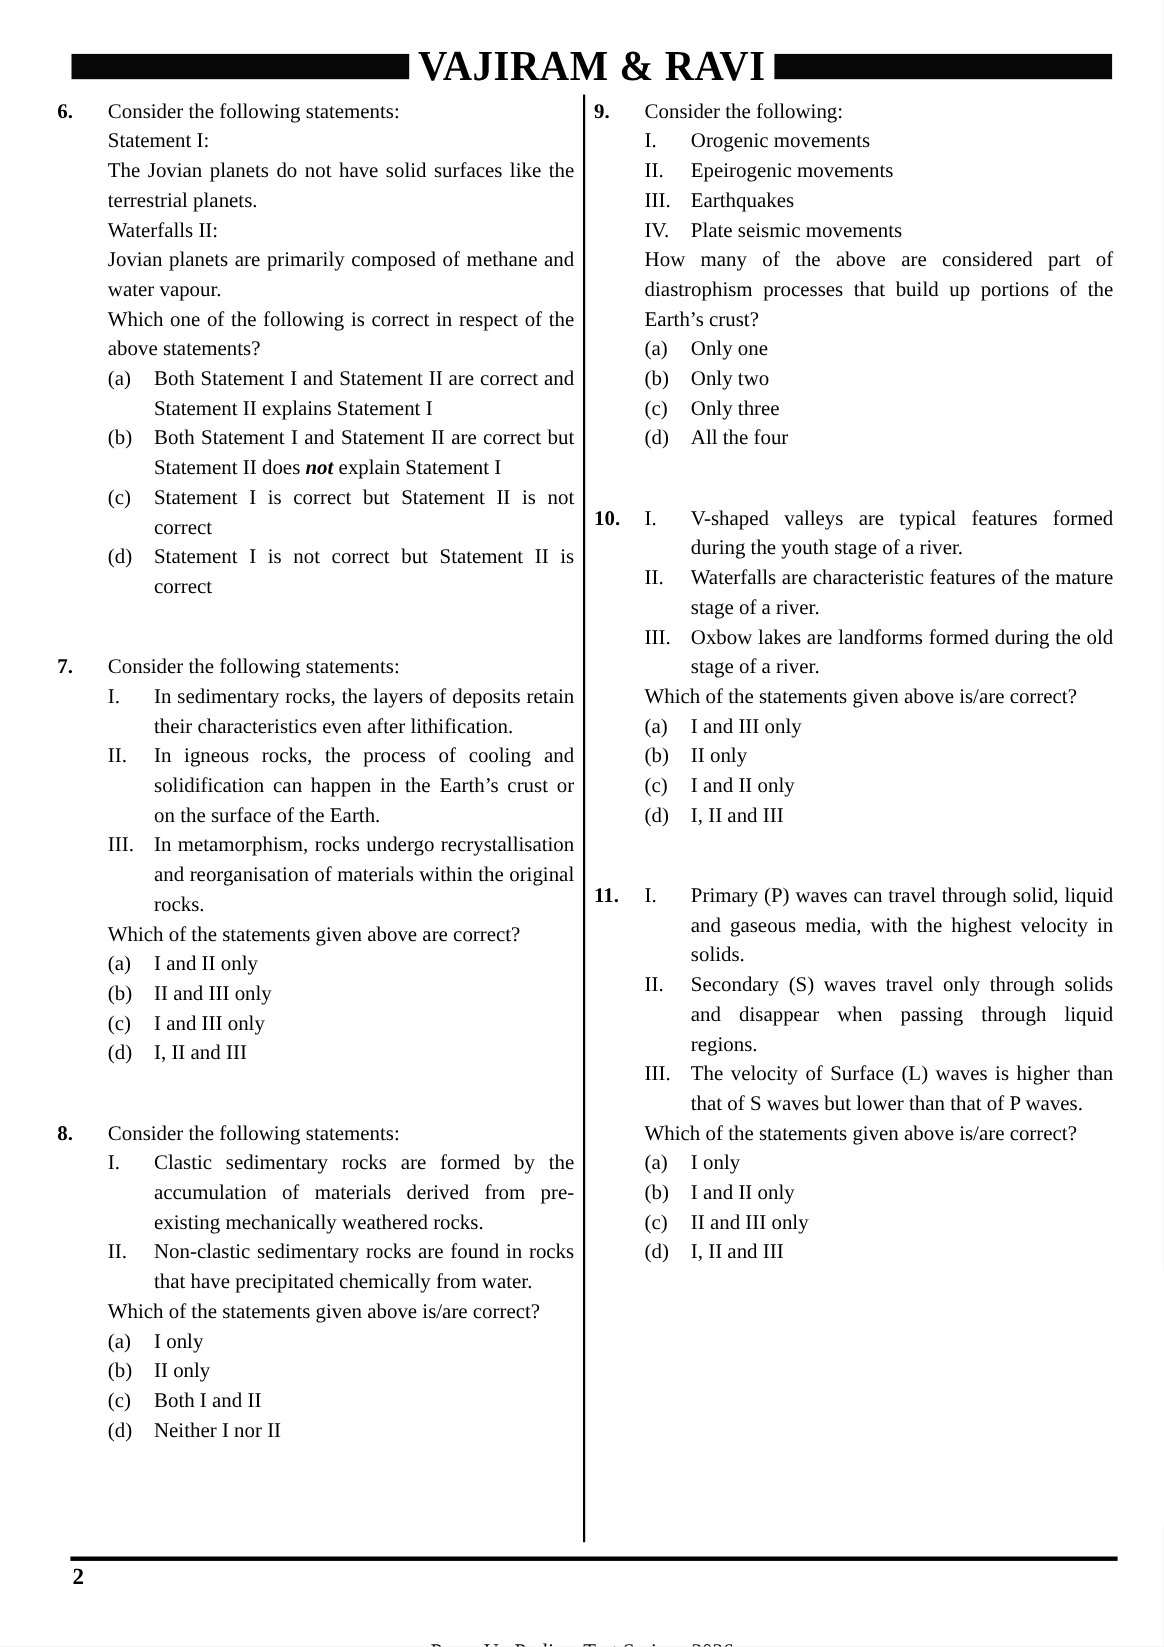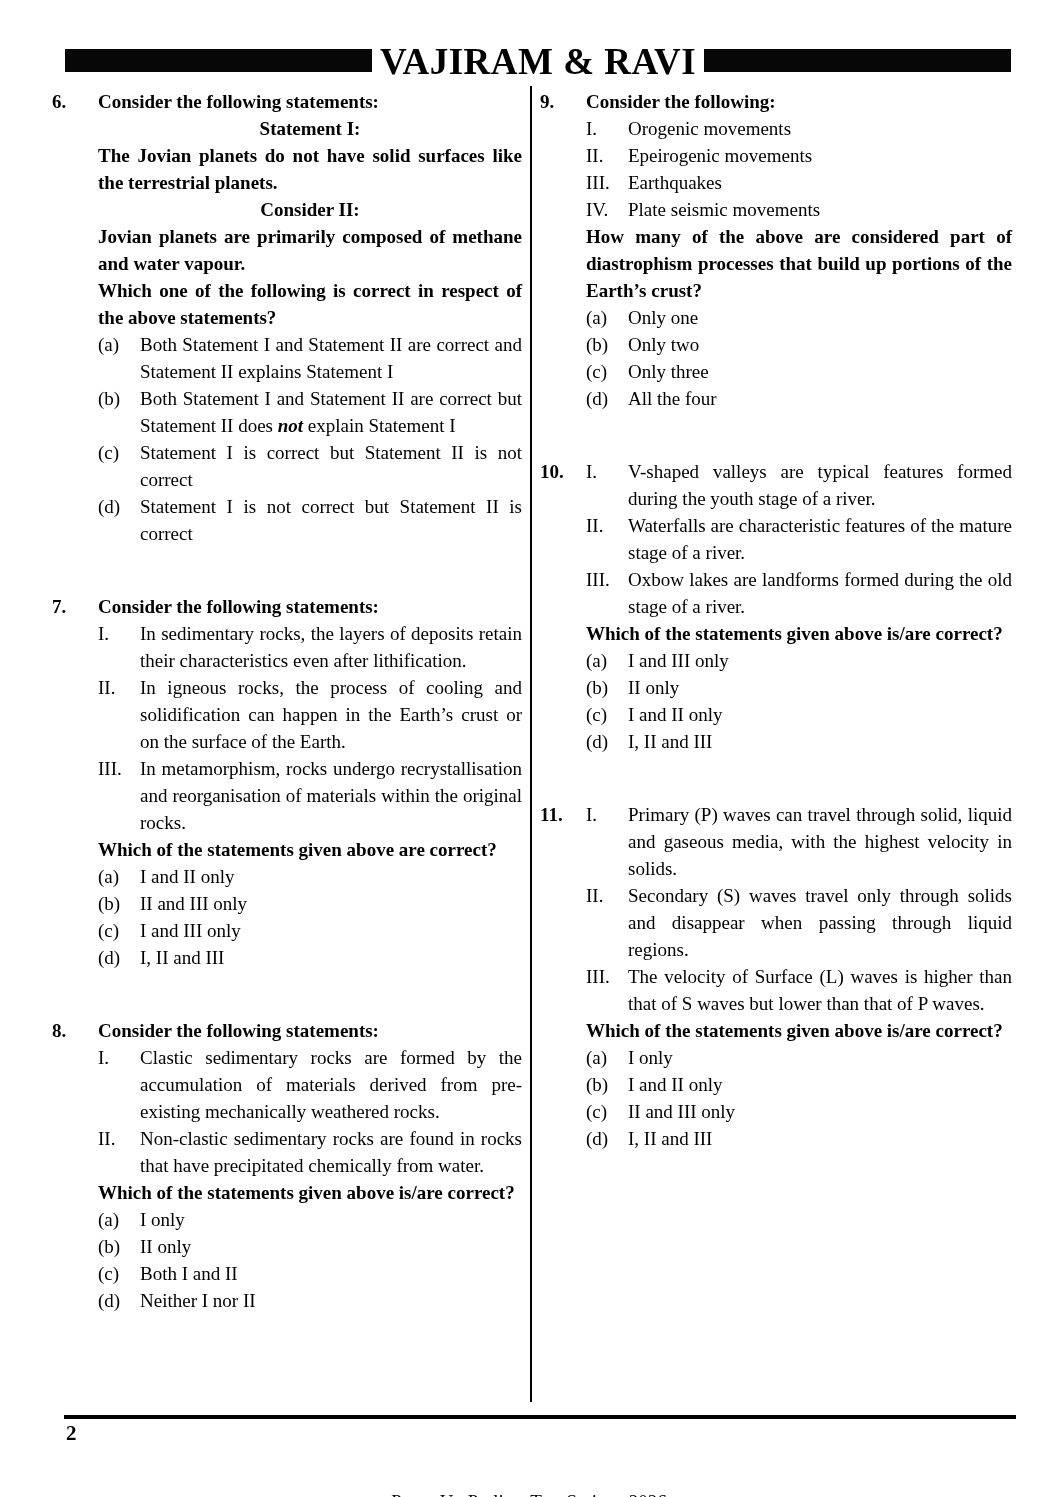--- a/index.html
+++ b/index.html
@@ -30,22 +30,22 @@
   
   .col { position:absolute; top:88px; font-size:19px; line-height:27px; }
   .col-left  { left:52px;  width:470px; }
   .col-right { left:540px; width:472px; }
   .divider   { position:absolute; left:530px; top:86px; width:2px; height:1316px; background:#000; }
 
   .q { display:flex; margin-bottom:46px; }
   .q:last-child { margin-bottom:0; }
   .q-num { flex:0 0 46px; font-weight:bold; }
   .q-body { flex:1 1 auto; min-width:0; }
-  .para { text-align:justify;font-weight:bold; }
-  .para.bold { font-weight:bold; text-align:center; }
+  .para { text-align:justify; }
+  .para.bold { font-weight:normal; text-align:left; }
   .item { display:flex; }
   .item-label { flex:0 0 42px; }
   .item-text { flex:1 1 auto; min-width:0; text-align:justify; }
 
   
   .footer-rule { position:absolute; left:64px; right:42px; top:1415px; height:4px; background:#000; }
   .page-number { position:absolute; left:66px; top:1421px; font-size:21px; font-weight:bold; }
   .footer-text { position:absolute; left:0; right:0; top:1434px; text-align:center; font-size:19px; line-height:27px; white-space:pre; }
 </style>
 </head>
@@ -59,21 +59,21 @@
     <div class="bar"></div>
   </div>
 
   <div class="col col-left">
       <div class="q">
         <div class="q-num">6.</div>
         <div class="q-body">
           <div class="para">Consider the following statements:</div>
           <div class="para bold">Statement I:</div>
           <div class="para">The Jovian planets do not have solid surfaces like the terrestrial planets.</div>
-          <div class="para bold">Consider II:</div>
+          <div class="para bold">Waterfalls II:</div>
           <div class="para">Jovian planets are primarily composed of methane and water vapour.</div>
           <div class="para">Which one of the following is correct in respect of the above statements?</div>
           <div class="item">
             <div class="item-label">(a)</div>
             <div class="item-text">Both Statement I and Statement II are correct and Statement II explains Statement I</div>
           </div>
           <div class="item">
             <div class="item-label">(b)</div>
             <div class="item-text">Both Statement I and Statement II are correct but Statement II does <b><i>not</i></b> explain Statement I</div>
           </div>

